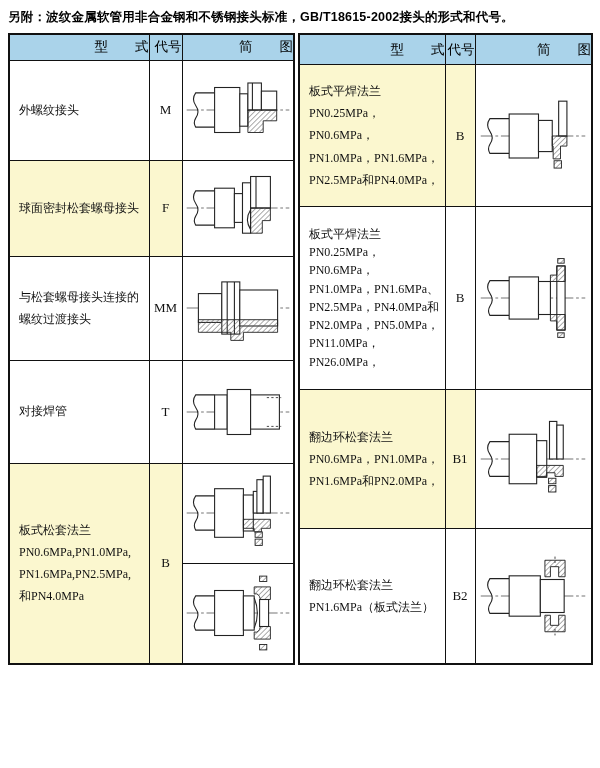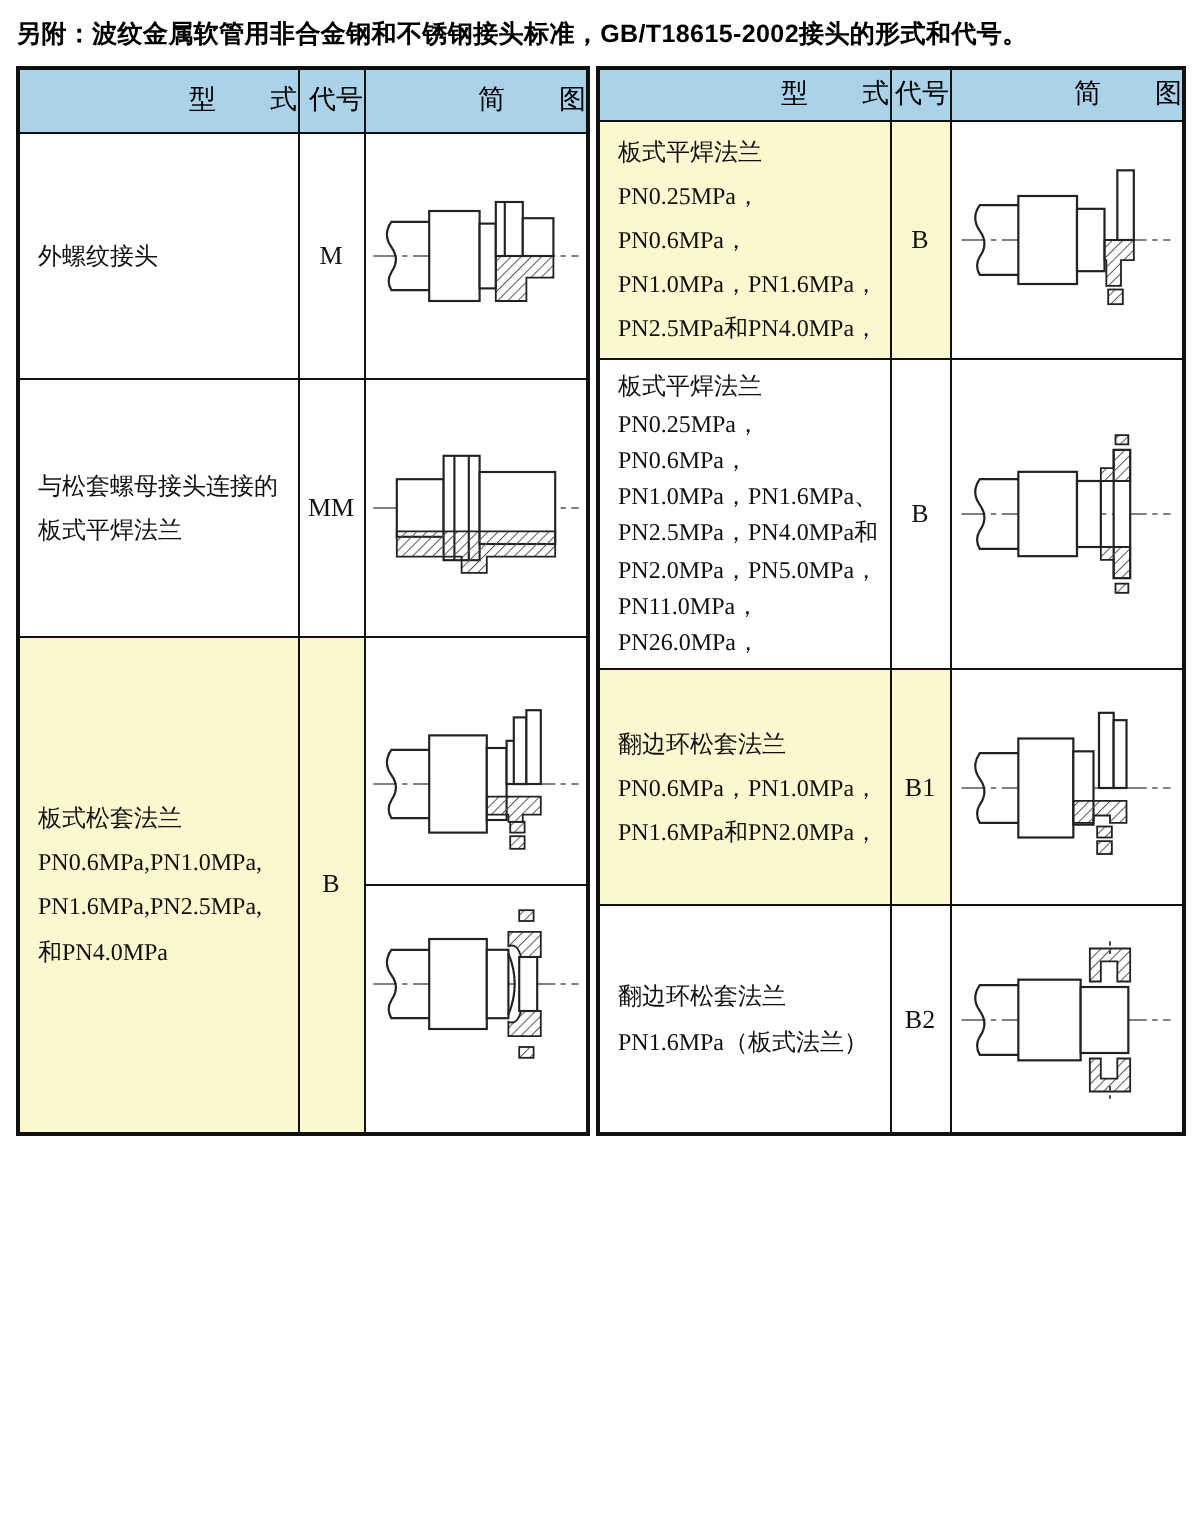--- a/index.html
+++ b/index.html
@@ -189,27 +189,45 @@
       </tr>
       <tr style="height:100px">
         <td class="type">外螺纹接头</td>
         <td class="code">M</td>
         <td class="diagram">
           <svg class="dia" viewBox="0 0 120 90" width="108" height="86">
                 <use href="#d-m"></use>
               </svg>
         </td>
       </tr>
+      <tr class="hl" style="height:96px">
+        <td class="type">球面密封松套螺母接头</td>
+        <td class="code">F</td>
+        <td class="diagram">
+          <svg class="dia" viewBox="0 0 120 90" width="108" height="86">
+                <use href="#d-f"></use>
+              </svg>
+        </td>
+      </tr>
       <tr style="height:104px">
         <td class="type">与松套螺母接头连接的
-板式平焊法兰</td>
+螺纹过渡接头</td>
         <td class="code">MM</td>
         <td class="diagram">
           <svg class="dia" viewBox="0 0 120 90" width="108" height="90">
                 <use href="#d-mm"></use>
+              </svg>
+        </td>
+      </tr>
+      <tr style="height:103px">
+        <td class="type">对接焊管</td>
+        <td class="code">T</td>
+        <td class="diagram">
+          <svg class="dia" viewBox="0 0 120 90" width="108" height="86">
+                <use href="#d-t"></use>
               </svg>
         </td>
       </tr>
       <tr class="hl" style="height:200px">
         <td class="type">板式松套法兰
 PN0.6MPa,PN1.0MPa,
 PN1.6MPa,PN2.5MPa,
 和PN4.0MPa</td>
         <td class="code">B</td>
         <td class="diagram split">

